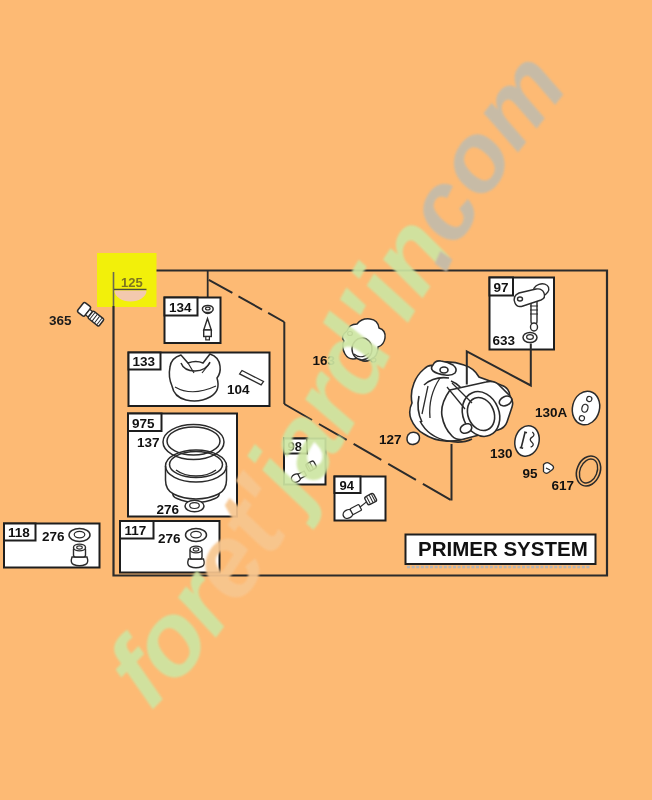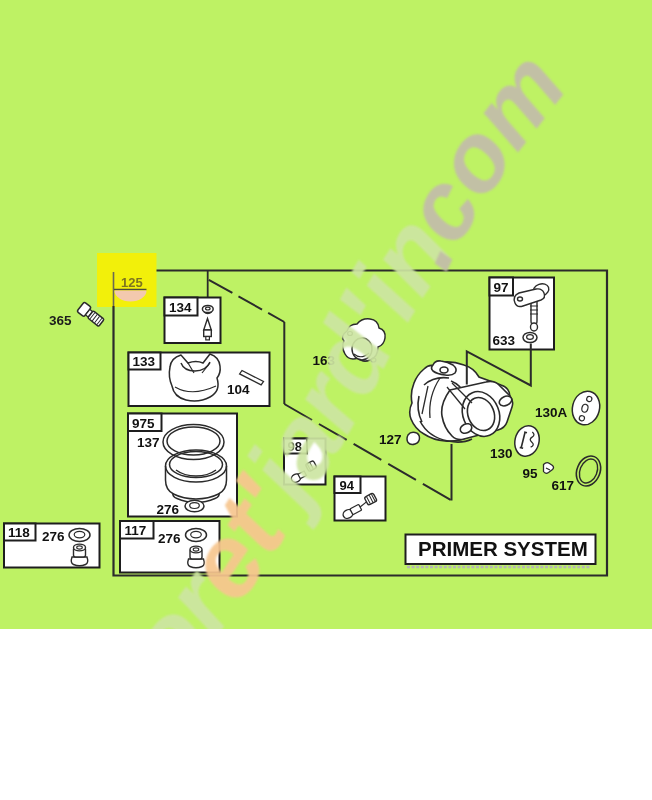--- a/index.html
+++ b/index.html
@@ -1,16 +1,16 @@
 <!DOCTYPE html>
 <html><head>
 <meta charset="utf-8">
 <style>
 html,body{margin:0;padding:0;background:#ffffff;}
-#page{position:relative;width:652px;height:629px;background:#bef264;overflow:hidden;
+#page{position:relative;width:652px;height:800px;background:#fdba74;overflow:hidden;
 font-family:"Liberation Sans", sans-serif;}
 svg{position:absolute;left:0;top:0;}
 </style>
 </head>
 <body>
 <div id="page">
 <svg width="652" height="800" viewBox="0 0 652 800">
 
   <rect x="97" y="253" width="59.5" height="54" fill="#f2f00a"></rect>
 

